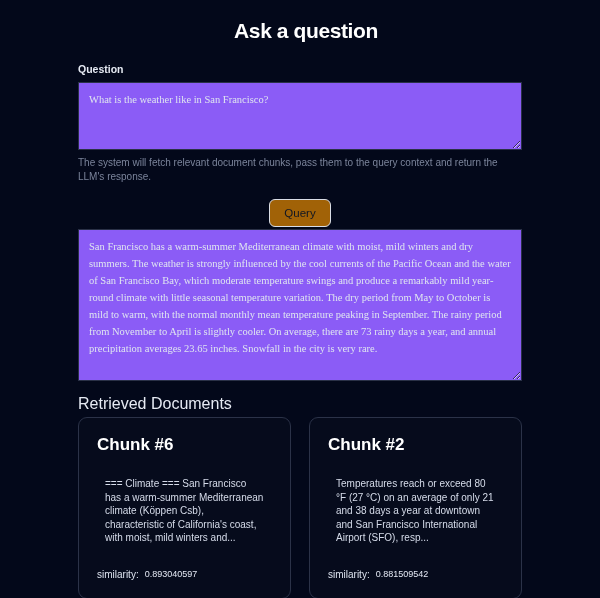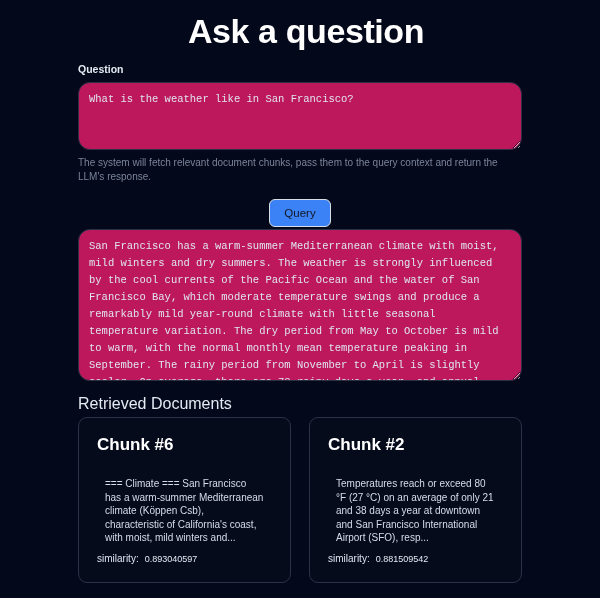--- a/index.html
+++ b/index.html
@@ -16,21 +16,21 @@
   }
   .page {
     width: 600px;
     height: 598px;
     box-sizing: border-box;
     padding: 0;
     position: relative;
   }
   .title {
     text-align: center;
-    font-size: 34px;
+    font-size: 21px;
     font-weight: bold;
     letter-spacing: -0.4px;
     color: #ffffff;
     margin: 0;
     padding-top: 14px;
     padding-bottom: 0;
     line-height: 34px;
     padding-left: 12px;
   }
   .content {
@@ -42,25 +42,25 @@
     font-size: 10.5px;
     font-weight: bold;
     color: #e6eaf3;
     margin-top: 15px;
     margin-bottom: 6px;
     line-height: 13px;
   }
   .textarea {
     box-sizing: border-box;
     width: 100%;
-    background: #be185d;
+    background: #8b5cf6;
     border: 1px solid #2a3147;
-    border-radius: 12px;
+    border-radius: 0;
     color: #dfe5f0;
-    font-family: Liberation Mono, monospace;
+    font-family: Liberation Serif, serif;
     font-size: 10.5px;
     line-height: 17px;
     padding: 8px 10px 8px 10px;
     resize: vertical;
     outline: none;
     display: block;
     overflow: hidden;
   }
   .textarea.question {
     height: 68px;
@@ -75,21 +75,21 @@
     margin-top: 6px;
     margin-bottom: 0;
   }
   .query-row {
     display: flex;
     justify-content: center;
     margin-top: 15px;
     margin-bottom: 2px;
   }
   .query-button {
-    background: #3b82f6;
+    background: #a16207;
     color: #121723;
     border: 1px solid #d9dde6;
     border-radius: 6px;
     font-family: "Liberation Sans", sans-serif;
     font-size: 11.5px;
     font-weight: normal;
     padding: 6px 14px;
     cursor: pointer;
     line-height: 14px;
   }
@@ -124,25 +124,25 @@
     line-height: 21px;
   }
   .chunk-text {
     font-size: 10px;
     line-height: 13.5px;
     color: #d6dcea;
     margin: 8px;
     flex: 1 1 auto;
   }
   .chunk-sim {
-    margin-top: 0;
+    margin-top: 16px;
     font-size: 10px;
     color: #dde3ef;
     display: flex;
-    align-items: flex-end;
+    align-items: flex-start;
     gap: 6px;
   }
   .chunk-sim .sim-value {
     font-family: Liberation Sans, sans-serif;
     font-size: 9px;
     color: #e4e9f4;
   }
 </style>
 </head>
 <body>

